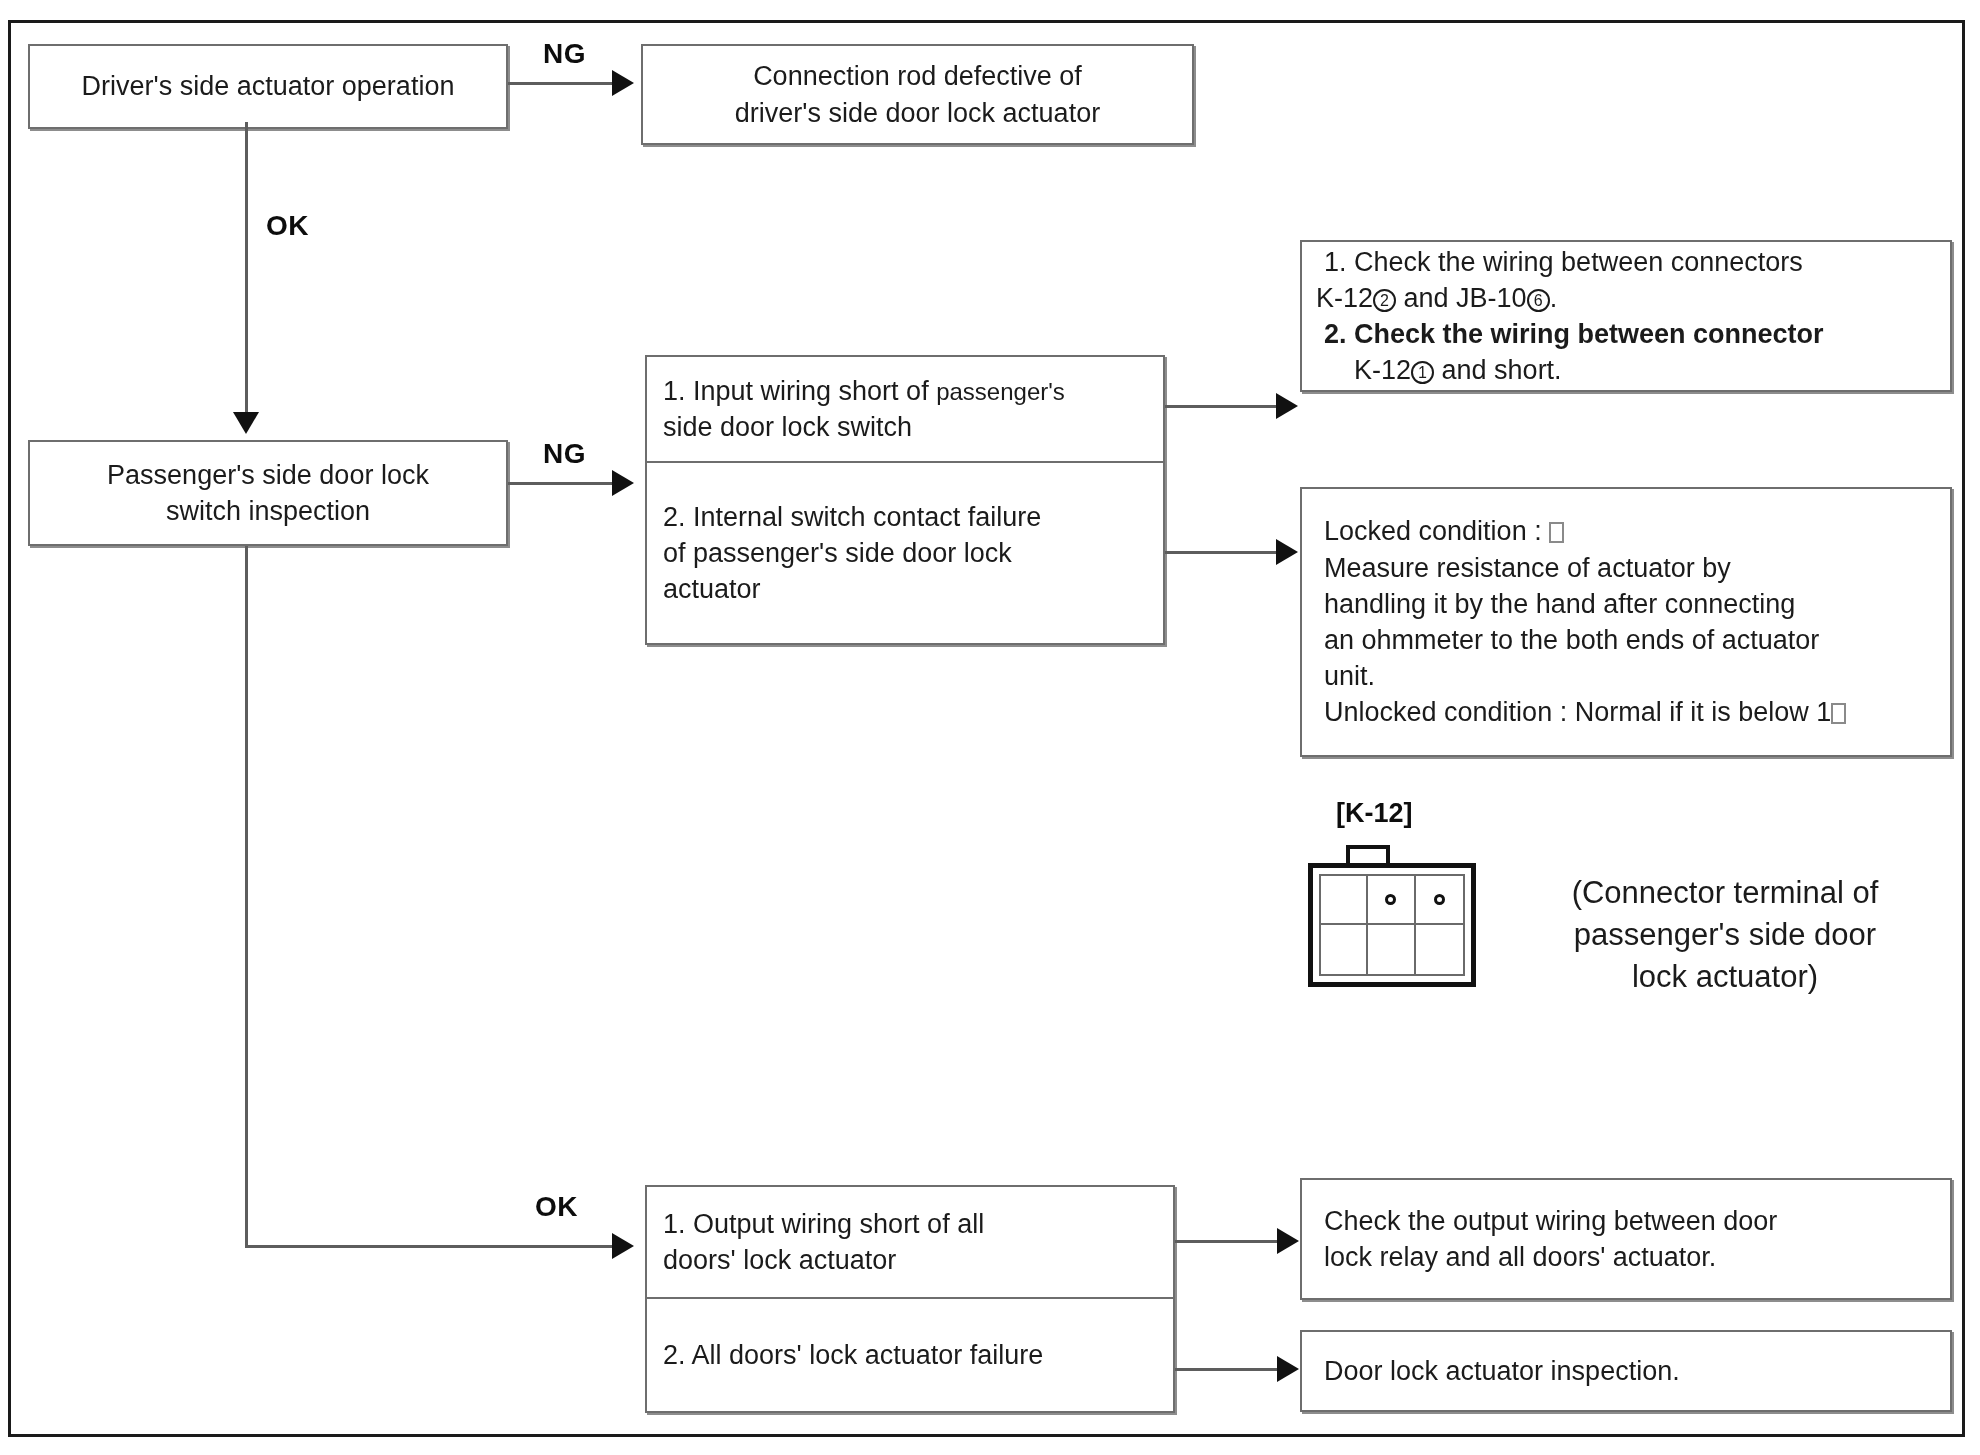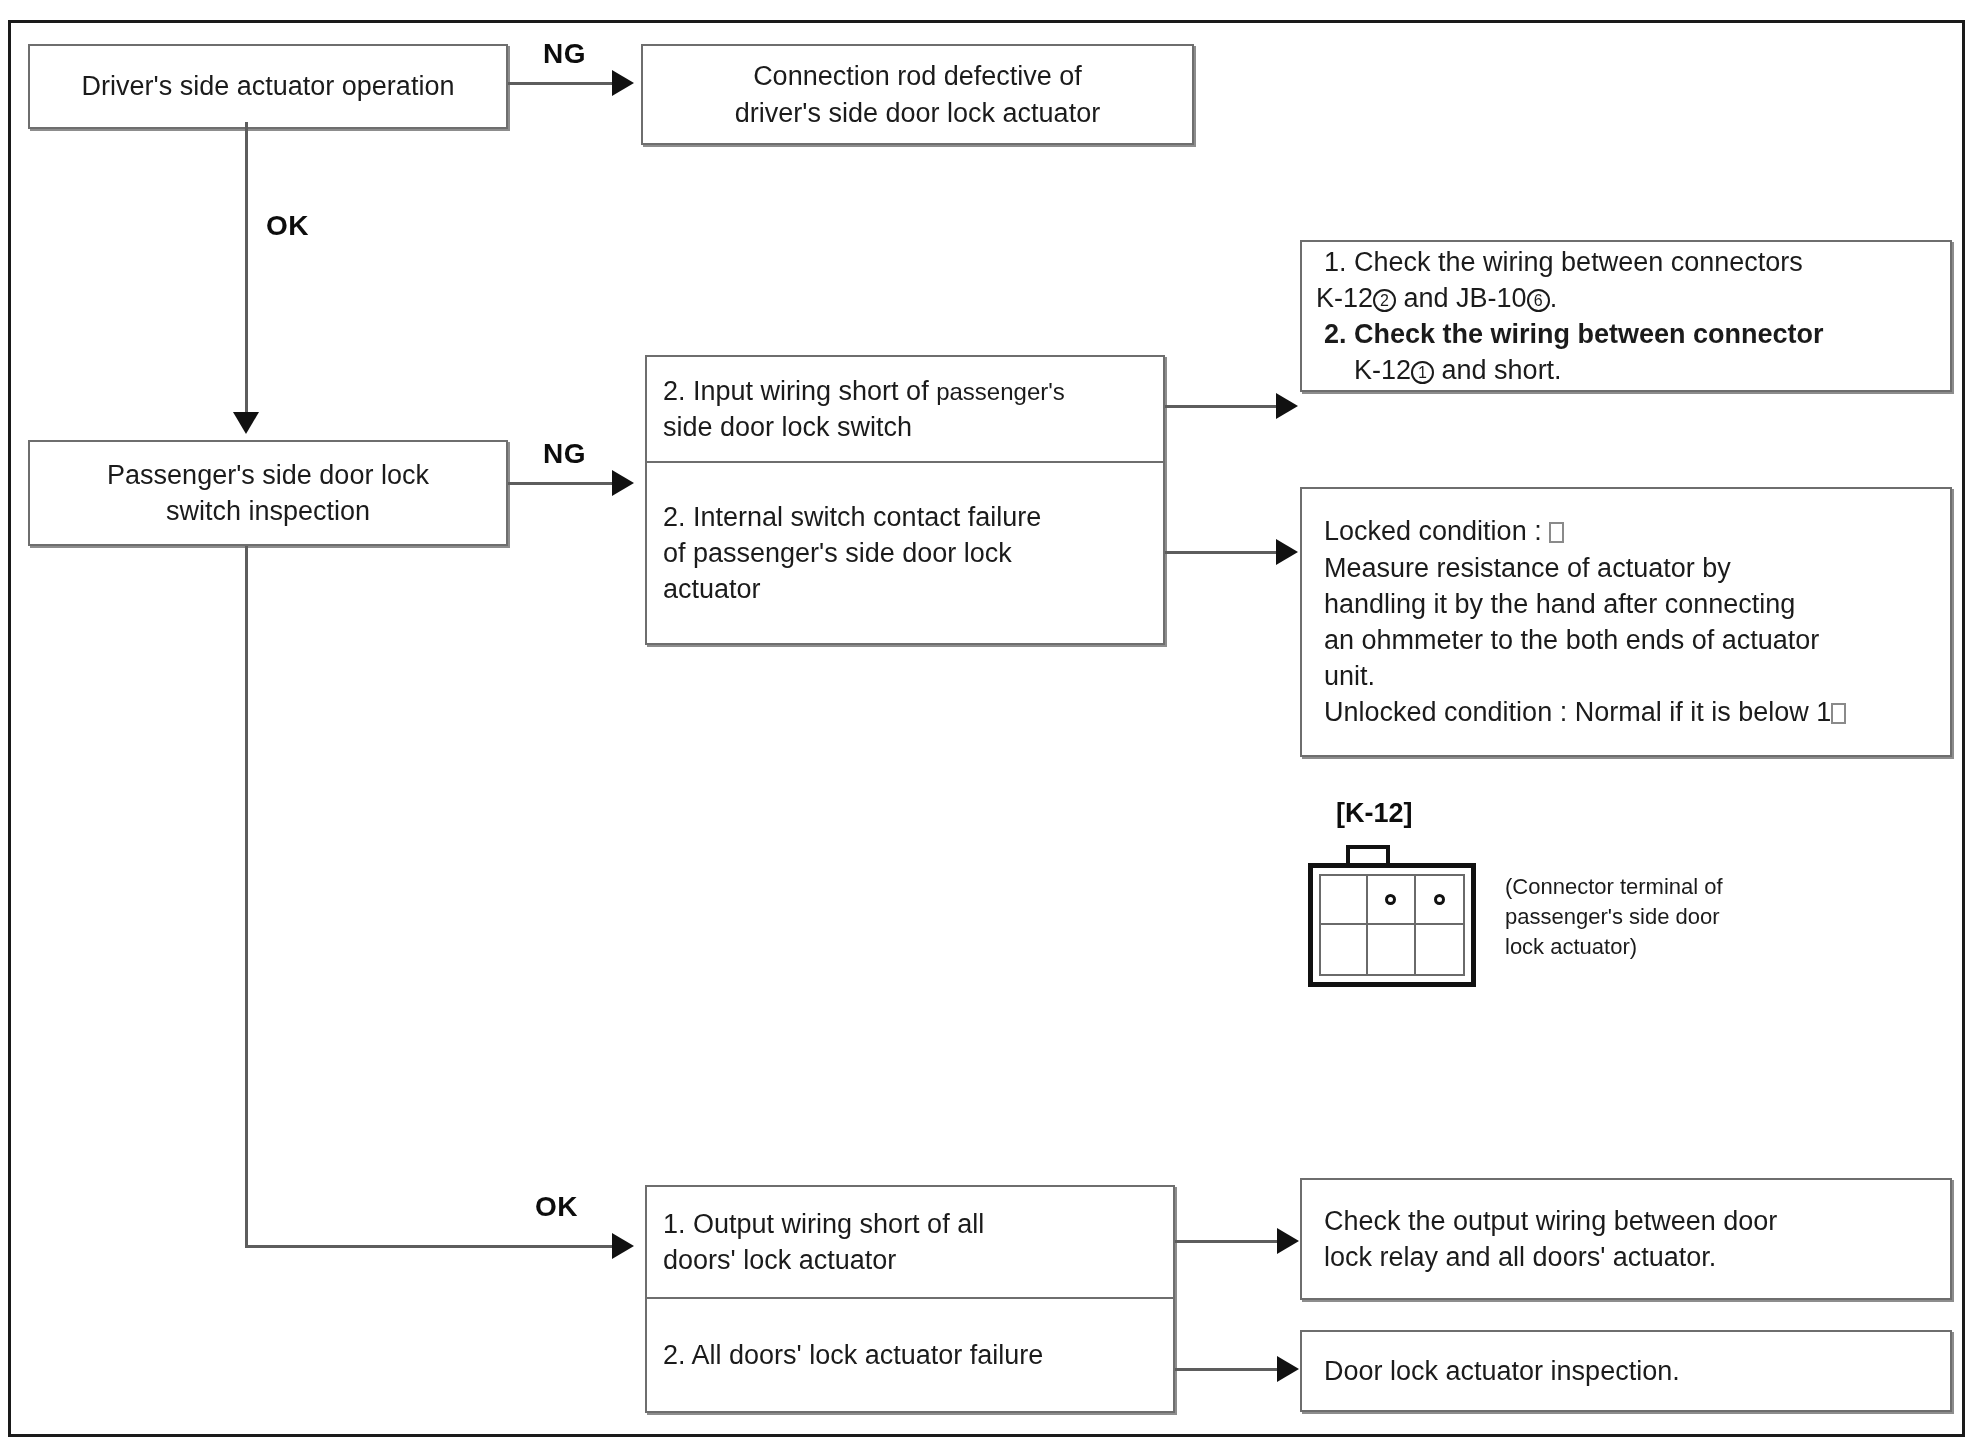--- a/index.html
+++ b/index.html
@@ -136,24 +136,25 @@
   .conn-cell:nth-child(3n){border-right:none;}
   .conn-cell:nth-child(n+4){border-bottom:none;}
   .pin{
     width:11px;height:11px;
     border:3px solid #111;
     border-radius:50%;
     box-sizing:border-box;
   }
   .conn-caption{
     position:absolute;
-    font-size:22px;
+    font-size:31px;
     line-height:1.36;
     color:#1b1b1b;
     white-space:pre-line;
+    text-align:center;
   }
   .tofu{
     display:inline-block;
     width:15px;height:21px;
     border:2px solid #8a8a8a;
     box-sizing:border-box;
     vertical-align:-3px;
   }
   .circnum{
     display:inline-block;
@@ -194,21 +195,21 @@
     <div class="txt">Passenger's side door lock
 switch inspection</div>
   </div>
 
   <div class="hline" style="left:508px; top:482px; width:108px;"></div>
   <div class="arrow-r" style="left:612px; top:470px;"></div>
   <div class="label" style="left:543px; top:438px;">NG</div>
 
   <div class="split" style="left:645px; top:355px; width:520px; height:290px;">
     <div class="cell" style="height:104px;">
-      <div class="txt"><span>2. Input wiring short of </span><span class="small-word">passenger's</span><span>
+      <div class="txt"><span>1. Input wiring short of </span><span class="small-word">passenger's</span><span>
 side door lock switch</span></div>
     </div>
     <div class="cell" style="height:182px;">
       <div class="txt">2. Internal switch contact failure
 of passenger's side door lock
 actuator</div>
     </div>
   </div>
 
   <div class="hline" style="left:1165px; top:405px; width:115px;"></div>

